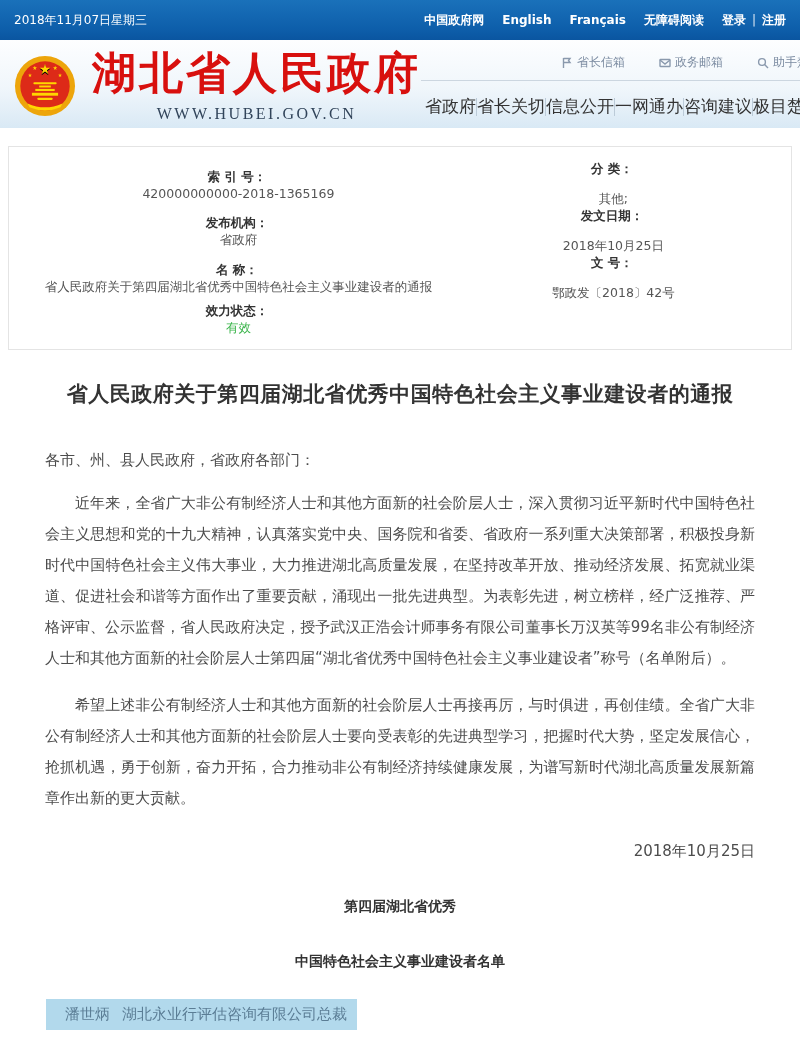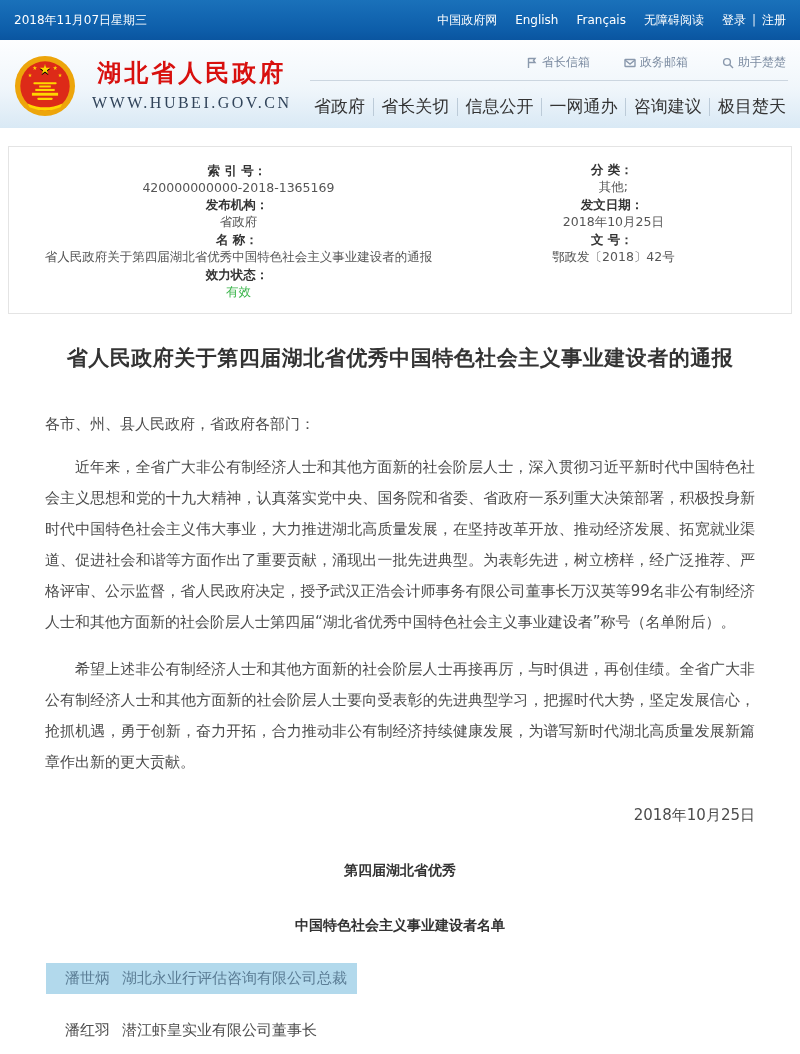--- a/index.html
+++ b/index.html
@@ -17,38 +17,38 @@
     height: 40px;
     background: linear-gradient(180deg, #1a71ba 0%, #0e5fab 70%, #0a55a0 100%);
     color: #fff;
     font-size: 12px;
     display: flex;
     justify-content: space-between;
     align-items: center;
     padding: 0 14px 0 14px;
   }
   .topbar-right { display: flex; align-items: center; gap: 18px; }
-  .topbar-right .tb-link { cursor: pointer; white-space: nowrap; }
+  .topbar-right .tb-link { cursor: pointer; white-space: nowrap; font-weight: bold; }
   .tb-auth { display: flex; align-items: center; gap: 6px; }
   .tb-sep { opacity: .85; }
 
   
   .header {
     height: 88px;
     background: linear-gradient(180deg, #fdfeff 0%, #f0f6fb 55%, #d9e9f5 100%);
     display: flex;
     justify-content: space-between;
     padding: 0 12px 0 14px;
   }
   .brand { display: flex; align-items: center; gap: 16px; padding-top: 4px; }
   .emblem { width: 62px; height: 62px; flex: 0 0 auto; }
   .brand-text { display: flex; flex-direction: column; align-items: center; }
   .site-name {
     color: #d8100e;
-    font-size: 24px;
+    font-size: 44px;
     font-weight: bold;
     letter-spacing: 3px;
     line-height: 1.1;
     white-space: nowrap;
   }
   .site-url {
     font-family: "Liberation Serif", serif;
     font-size: 16px;
     color: #31445a;
     letter-spacing: 2.5px;
@@ -87,21 +87,21 @@
   
   .meta-box {
     margin: 18px 8px 0 8px;
     border: 1px solid #e4e4e4;
     padding: 14px 20px 12px 22px;
     background: #fff;
   }
   .meta-row { display: flex; align-items: center; min-height: 35px; font-size: 12.5px; }
   .meta-cell { display: flex; align-items: center; flex-direction: column; }
   .meta-cell.left { width: 57%; padding-right: 10px; }
-  .meta-cell.right { flex: 1; }
+  .meta-cell.right { flex: 1; gap: 13px; }
   .meta-label { font-weight: bold; color: #333; white-space: nowrap; }
   .meta-value { color: #555; margin-left: 3px; }
   .meta-value.status { color: #3cb54c; }
 
   
   .doc-title {
     margin-top: 30px;
     text-align: center;
     font-size: 21px;
     font-weight: bold;

